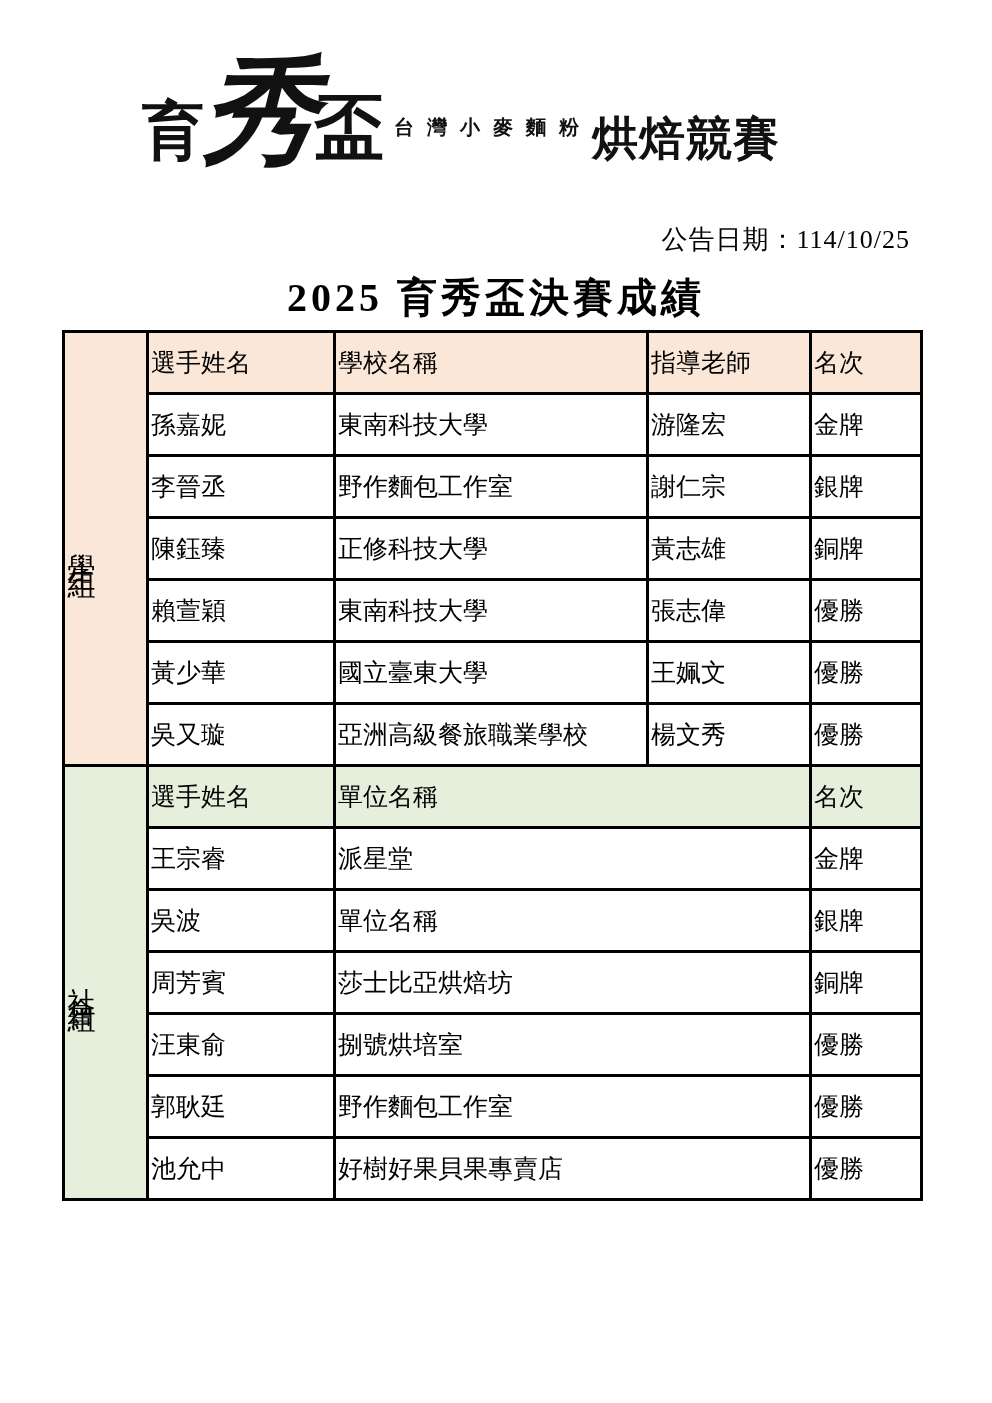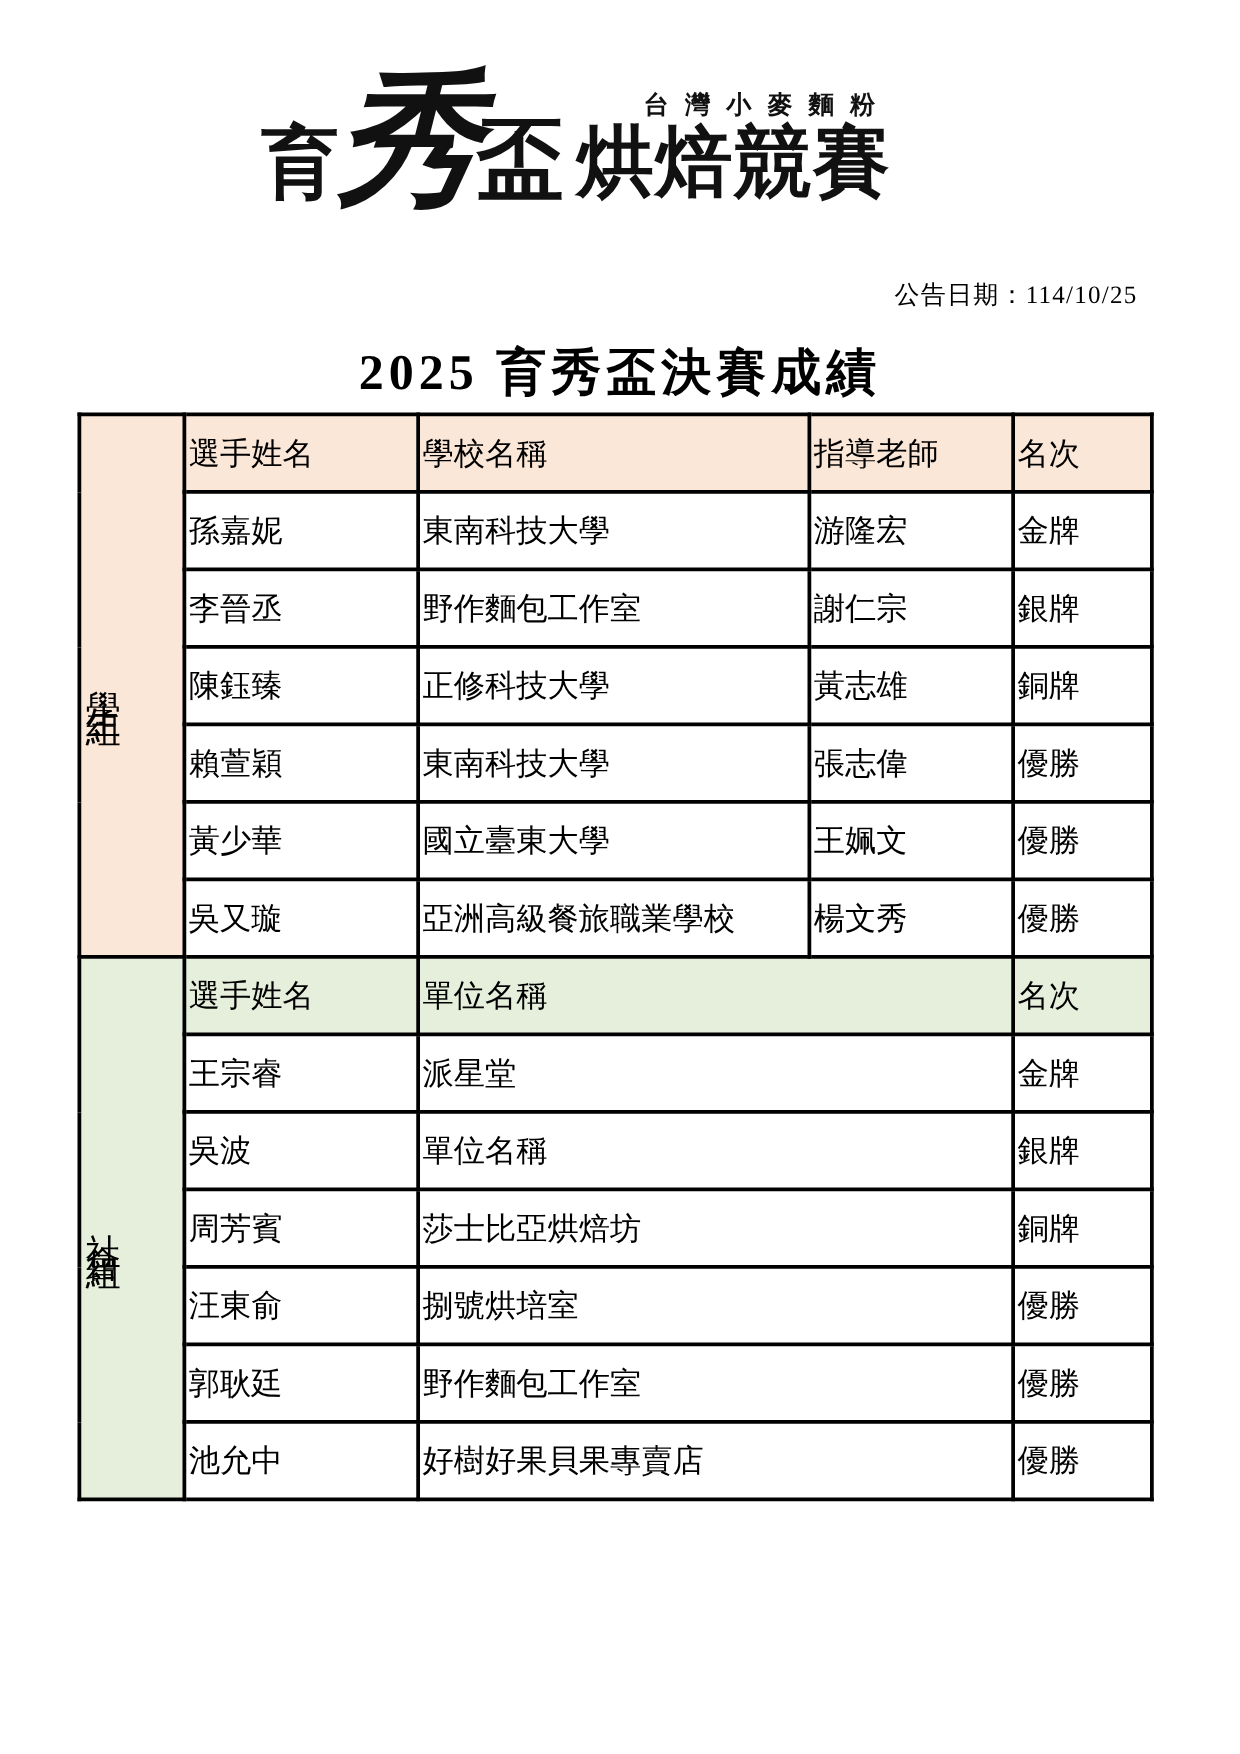--- a/index.html
+++ b/index.html
@@ -22,30 +22,30 @@
     display: flex;
     justify-content: center;
     align-items: flex-end;
     transform: translateX(-35px);
     font-family: "Liberation Sans", "DejaVu Sans", sans-serif;
     color: #111;
   }
   .logo-yu   { font-size: 62px;  line-height: 1;    font-weight: 800; }
   .logo-xiu  { font-size: 116px; line-height: 0.88; font-weight: 800; font-style: italic; margin: 0 -4px 0 -2px; }
   .logo-cup  { font-size: 70px;  line-height: 1;    font-weight: 800; }
-  .logo-right { display: flex; flex-direction: column; margin-left: 10px; text-align: right; }
+  .logo-right { display: flex; flex-direction: row; margin-left: 10px; }
   .logo-tagline  { font-size: 20px; letter-spacing: 13px; font-weight: bold; white-space: nowrap; line-height: 1.3; }
-  .logo-subtitle { font-size: 62px; line-height: 1.05; letter-spacing: 1px; font-weight: 800; white-space: nowrap; }
+  .logo-subtitle { font-size: 46px; line-height: 1.05; letter-spacing: 1px; font-weight: 800; white-space: nowrap; }
 
   
   .date-line {
     position: absolute;
     top: 222px;
     right: 82px;
-    font-size: 20px;
+    font-size: 26px;
     letter-spacing: 1px;
   }
   .title {
     position: absolute;
     top: 270px;
     left: 0;
     width: 100%;
     margin: 0;
     text-align: center;
     font-size: 40px;

